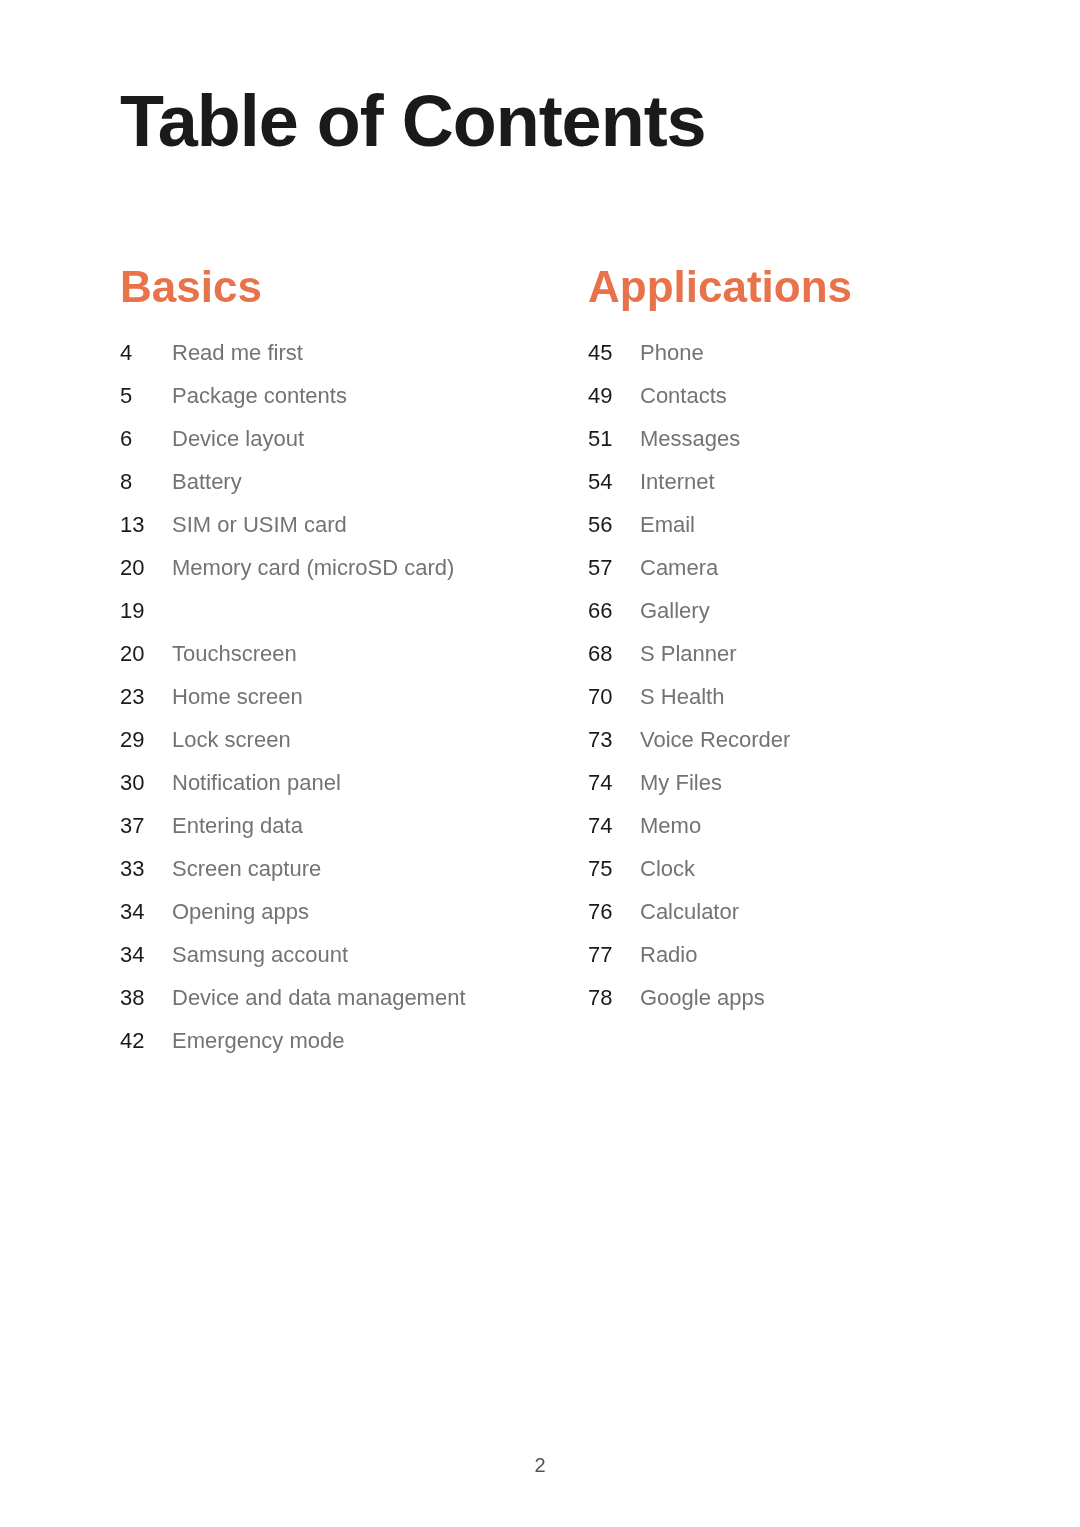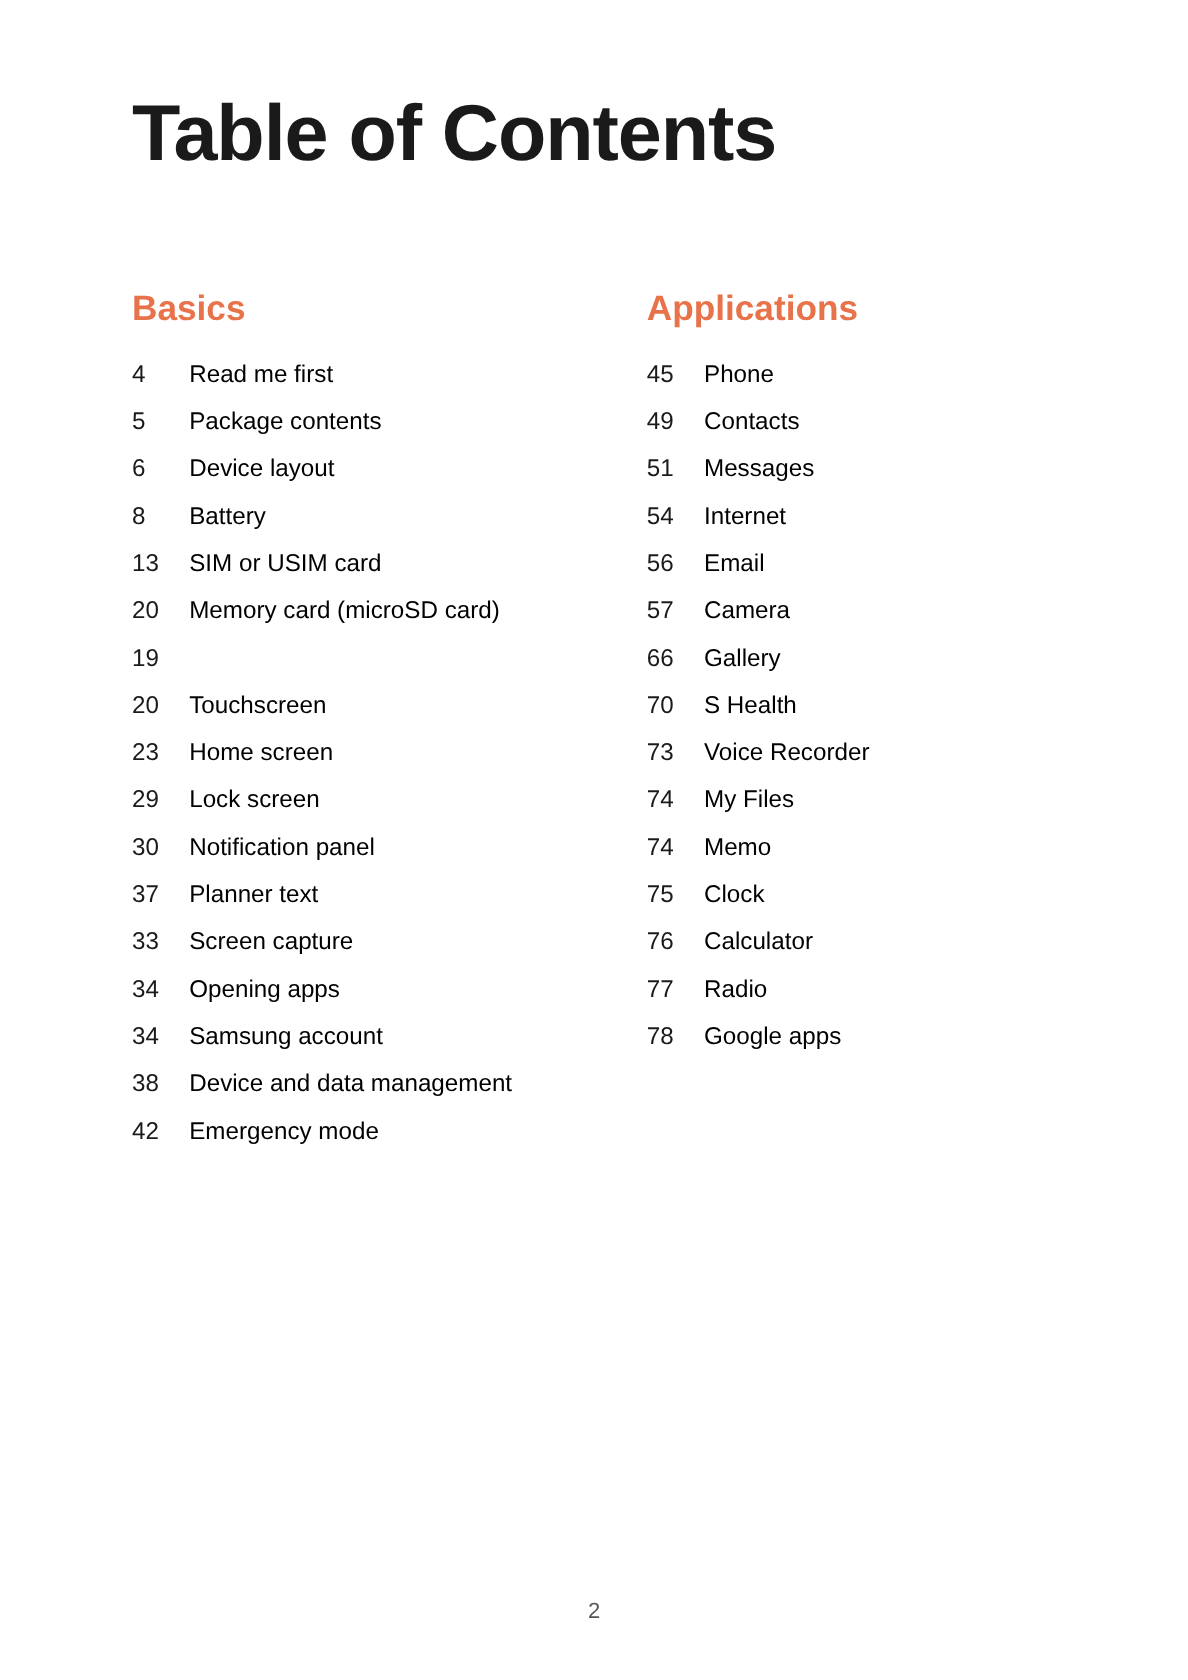--- a/index.html
+++ b/index.html
@@ -36,21 +36,21 @@
       display: flex;
       gap: 60px;
       align-items: flex-start;
     }
 
     .toc-column {
       flex: 1;
     }
 
     .section-heading {
-      font-size: 32px;
+      font-size: 44px;
       font-weight: 700;
       color: #e8734a;
       margin-bottom: 24px;
     }
 
     .toc-list {
       list-style: none;
       padding: 0;
       margin: 0;
     }
@@ -65,21 +65,21 @@
     }
 
     .toc-page-num {
       min-width: 52px;
       color: #1a1a1a;
       font-size: 22px;
       flex-shrink: 0;
     }
 
     .toc-title {
-      color: #000000;
+      color: #737373;
       font-size: 22px;
     }
 
     .page-number {
       position: absolute;
       bottom: 50px;
       left: 50%;
       transform: translateX(-50%);
       font-size: 20px;
       color: #555555;
@@ -134,21 +134,21 @@
           <li class="toc-item">
             <span class="toc-page-num">29</span>
             <span class="toc-title">Lock screen</span>
           </li>
           <li class="toc-item">
             <span class="toc-page-num">30</span>
             <span class="toc-title">Notification panel</span>
           </li>
           <li class="toc-item">
             <span class="toc-page-num">37</span>
-            <span class="toc-title">Planner text</span>
+            <span class="toc-title">Entering data</span>
           </li>
           <li class="toc-item">
             <span class="toc-page-num">33</span>
             <span class="toc-title">Screen capture</span>
           </li>
           <li class="toc-item">
             <span class="toc-page-num">34</span>
             <span class="toc-title">Opening apps</span>
           </li>
           <li class="toc-item">
@@ -191,20 +191,24 @@
           </li>
           <li class="toc-item">
             <span class="toc-page-num">57</span>
             <span class="toc-title">Camera</span>
           </li>
           <li class="toc-item">
             <span class="toc-page-num">66</span>
             <span class="toc-title">Gallery</span>
           </li>
           <li class="toc-item">
+            <span class="toc-page-num">68</span>
+            <span class="toc-title">S Planner</span>
+          </li>
+          <li class="toc-item">
             <span class="toc-page-num">70</span>
             <span class="toc-title">S Health</span>
           </li>
           <li class="toc-item">
             <span class="toc-page-num">73</span>
             <span class="toc-title">Voice Recorder</span>
           </li>
           <li class="toc-item">
             <span class="toc-page-num">74</span>
             <span class="toc-title">My Files</span>

